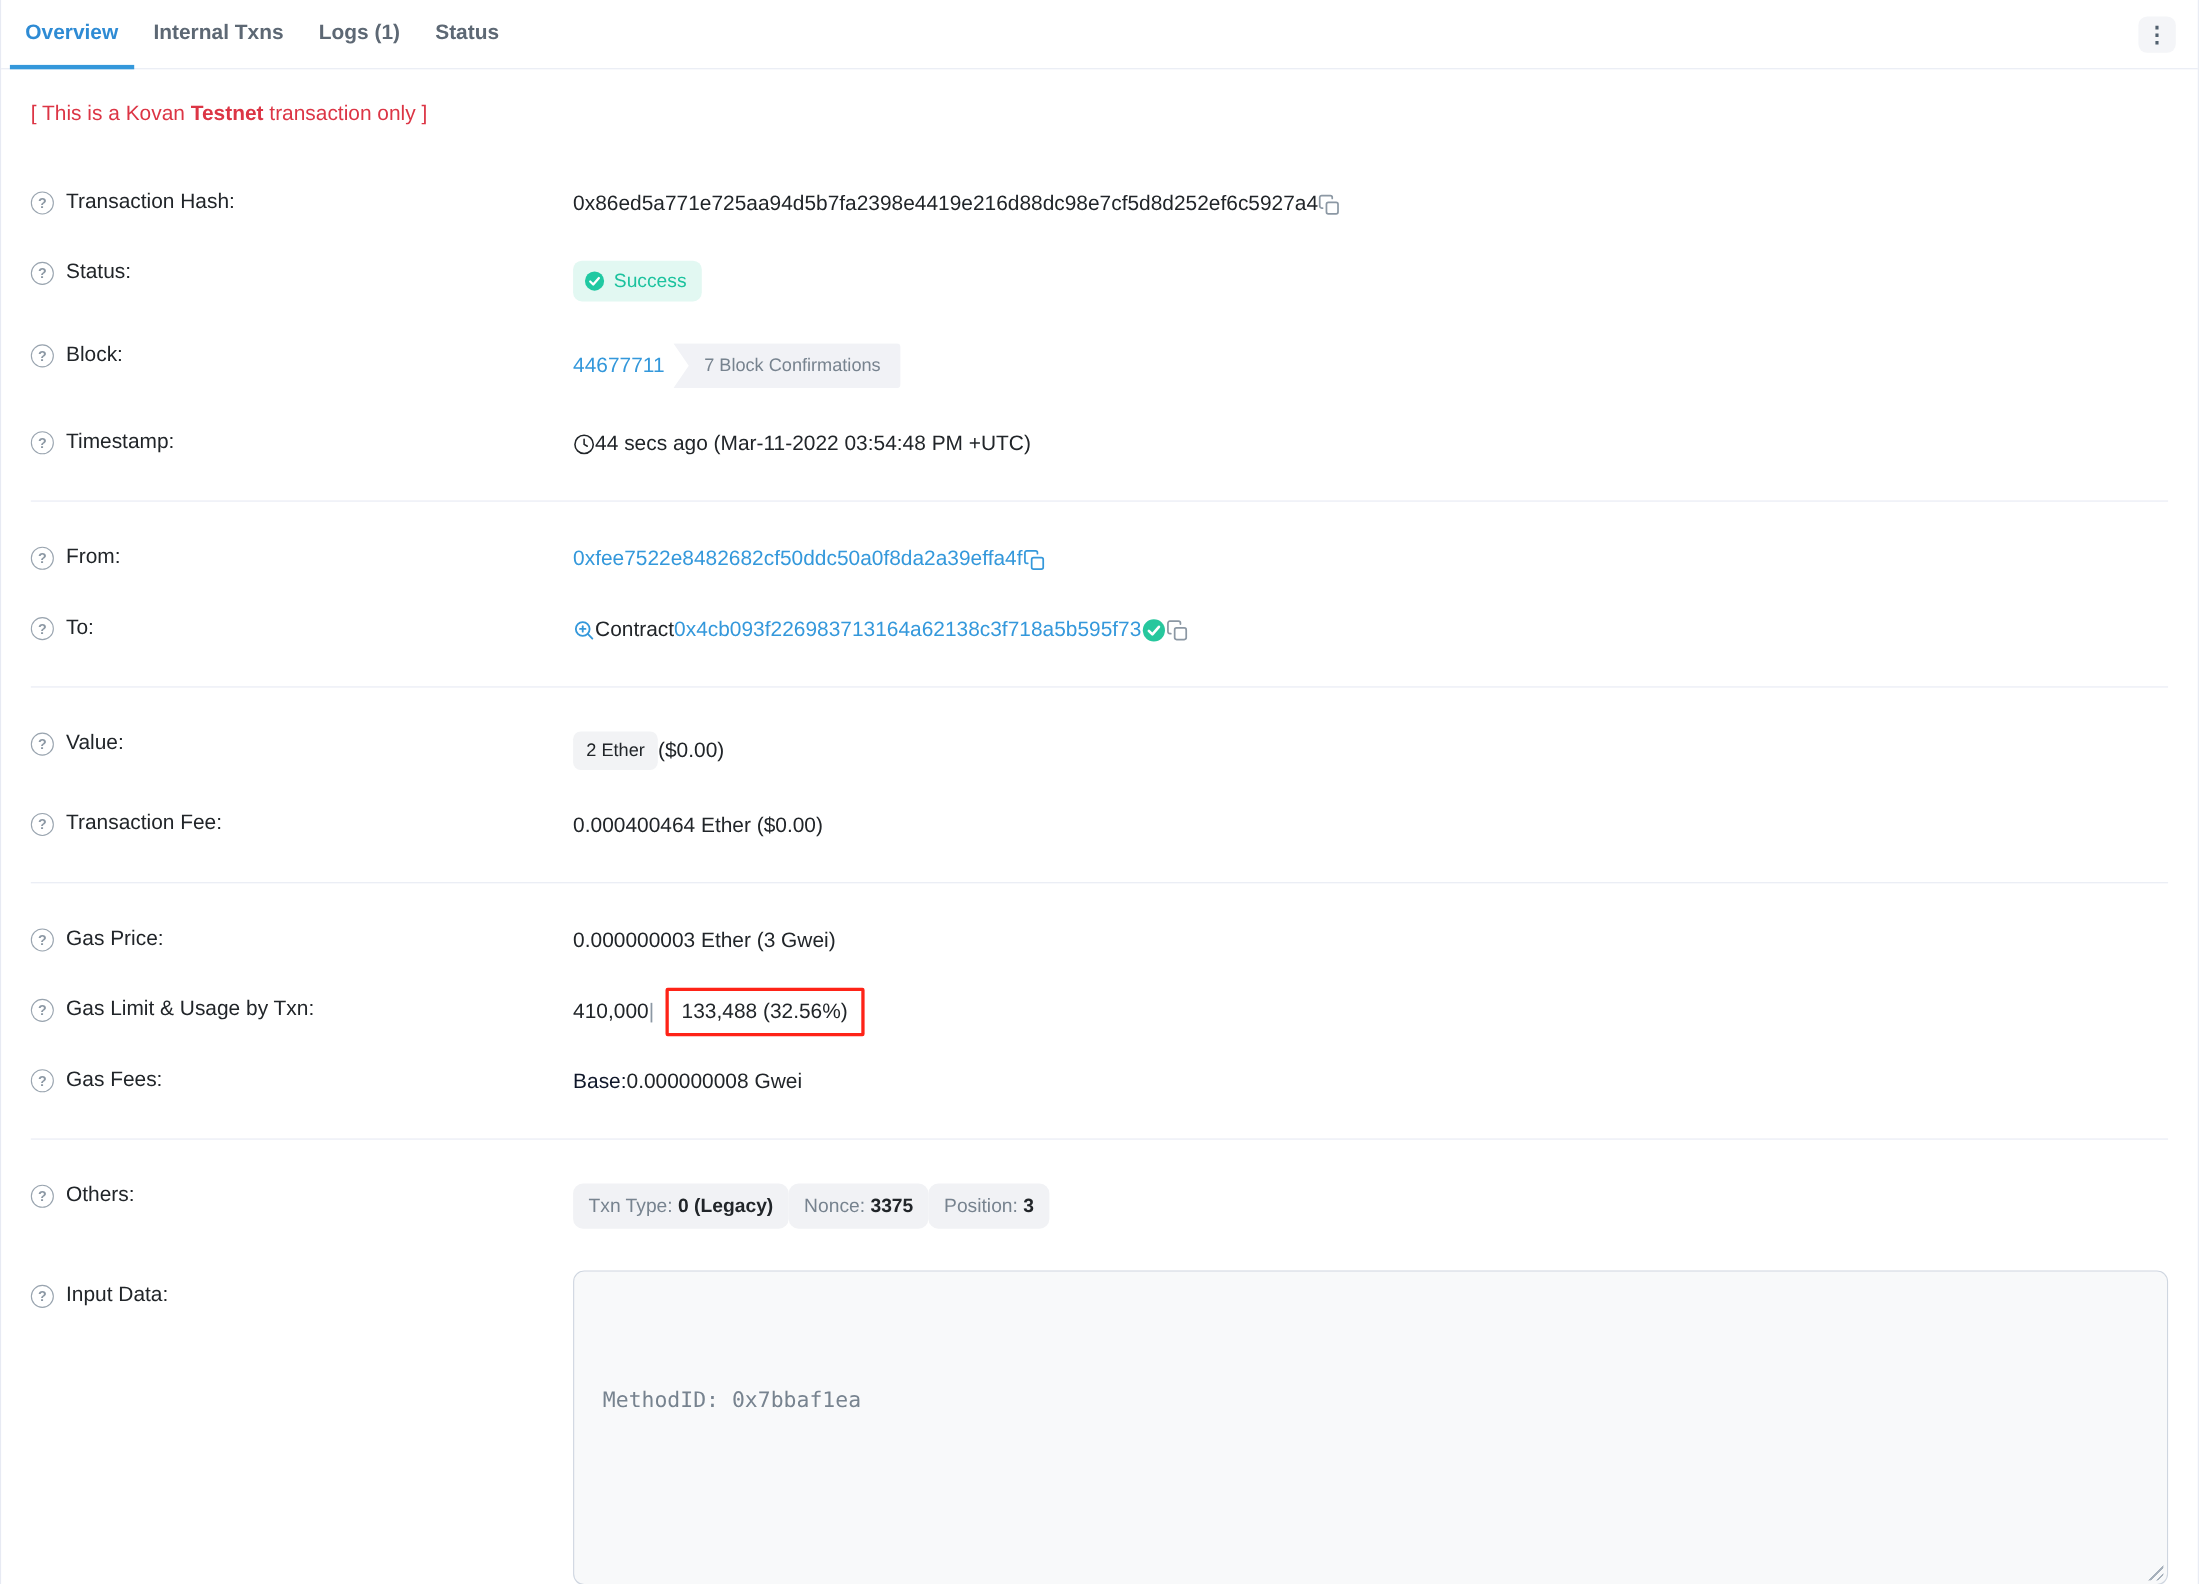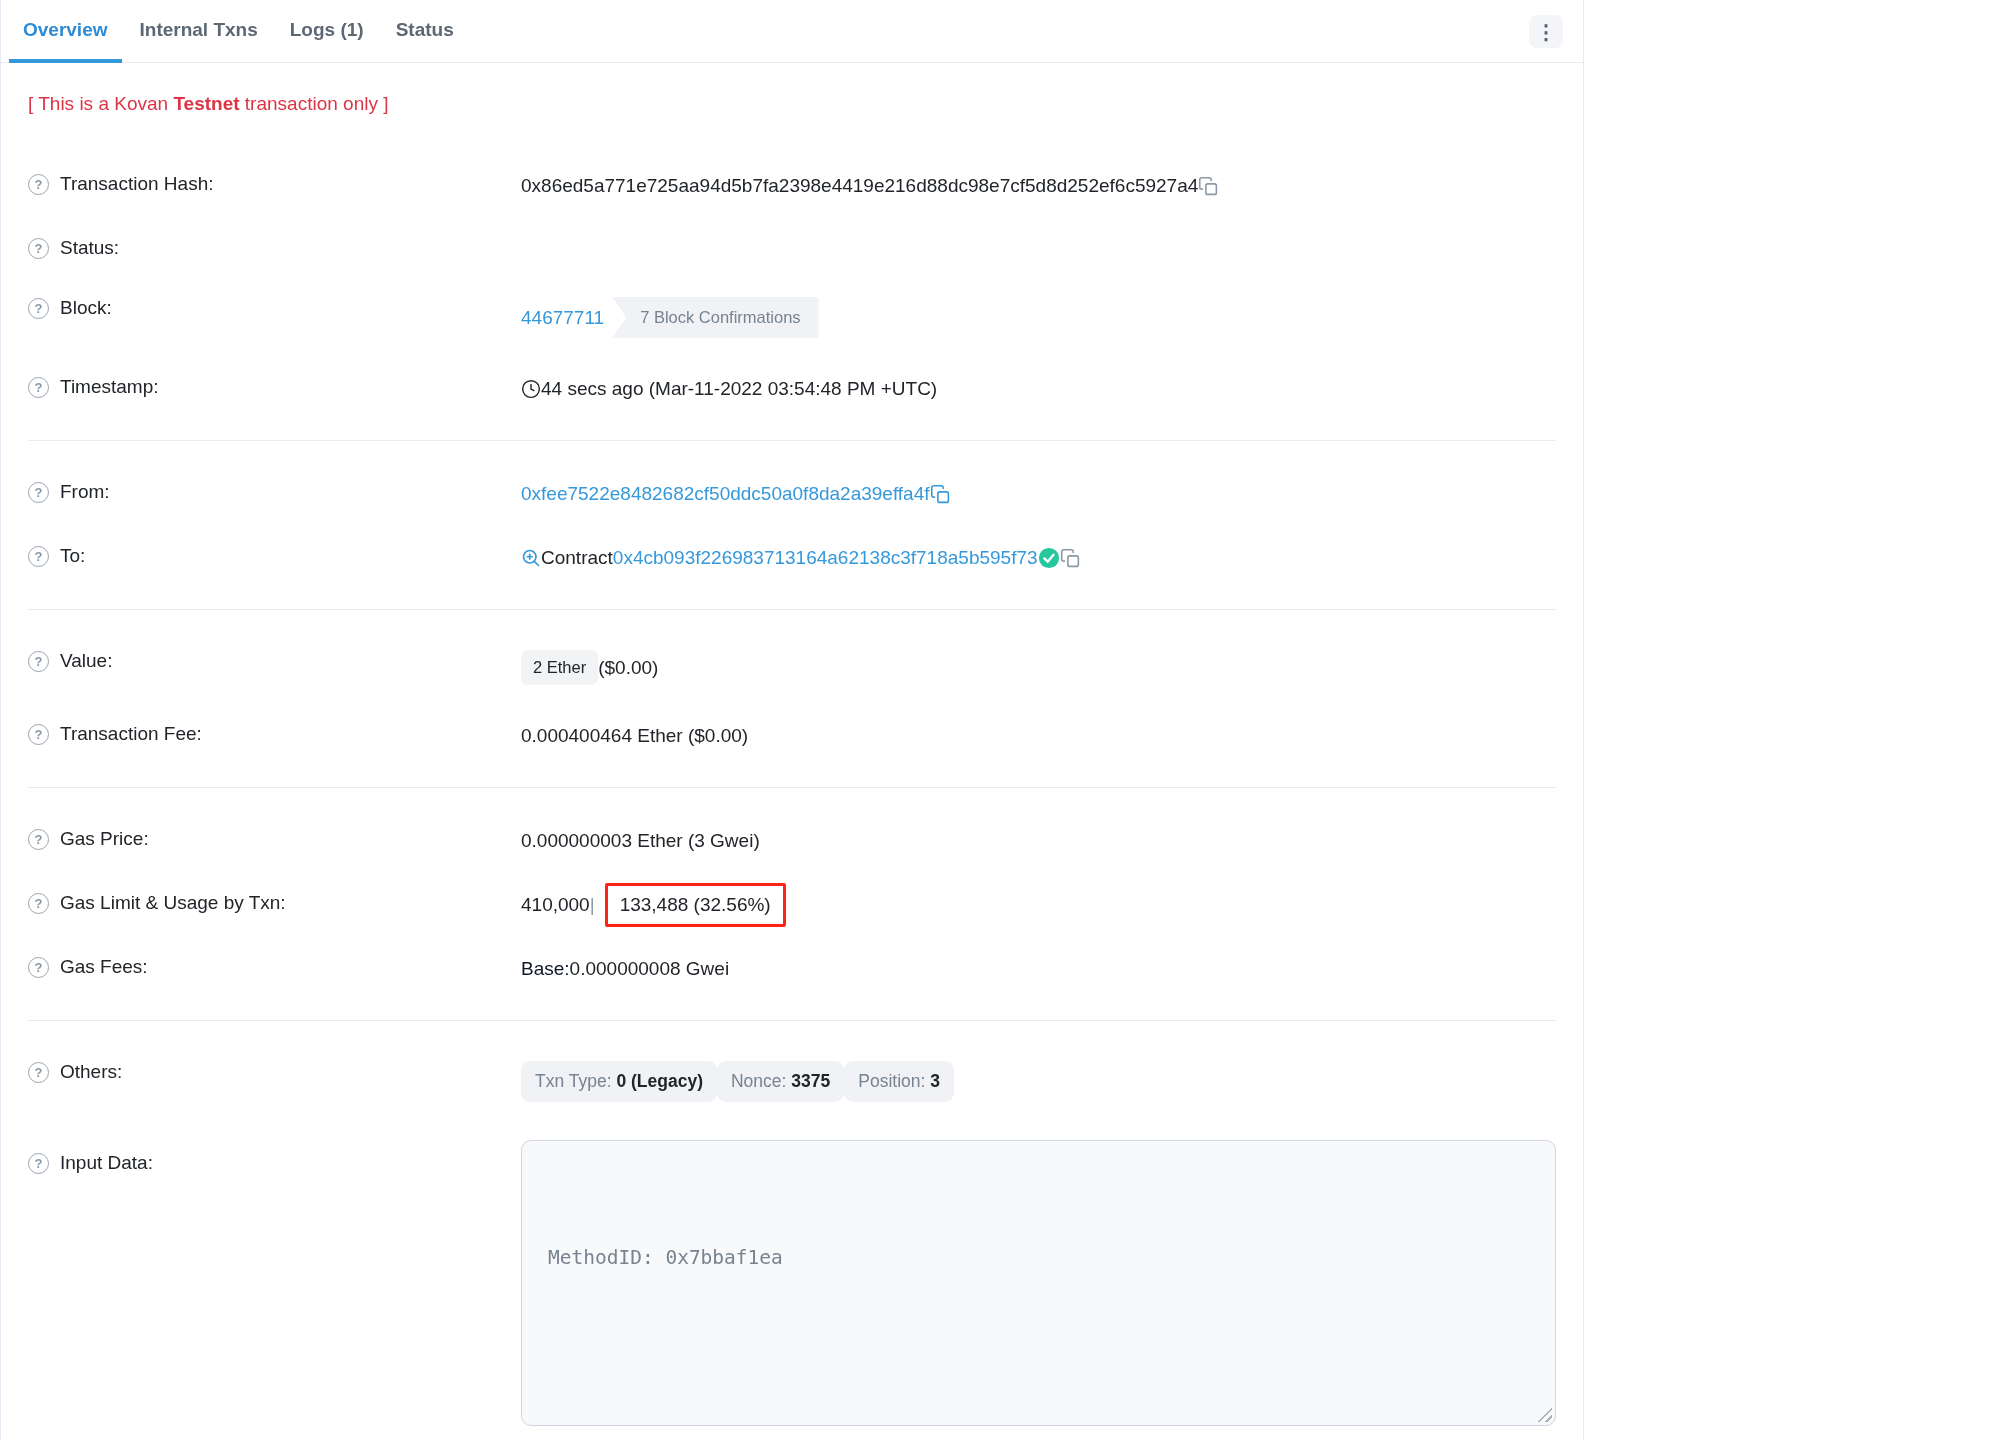--- a/index.html
+++ b/index.html
@@ -3,21 +3,21 @@
 <meta charset="utf-8">
 <style>
   * { margin:0; padding:0; box-sizing:border-box; }
   html,body { background:#ffffff; }
   body {
     width:1999px; height:1440px; overflow:hidden;
     font-family:"Liberation Sans", sans-serif;
     font-size:19px; color:#212529;
   }
   .card {
-    width:1584px; min-height:1440px;
+    width:1999px; min-height:1440px;
     border-left:1px solid #e7eaf3; border-right:1px solid #e7eaf3;
     background:#fff;
   }
   
   .tabbar {
     display:flex; align-items:stretch; height:63px;
     border-bottom:1px solid #e7eaf3; padding:0 20px 0 8px; position:relative;
   }
   .tab {
     display:flex; align-items:center; padding:0 14px; margin-right:4px;
@@ -139,20 +139,31 @@
             </svg>
         </span>
       </div>
     </div>
 
     <div class="row">
       <div class="lbl">
         <span class="q">?</span>
         <span>Status:</span>
       </div>
+      <div class="val">
+        <span class="badge-success">
+          <span>
+              <svg width="19" height="19" viewBox="0 0 24 24">
+                <circle cx="12" cy="12" r="11" fill="#20c9a2"></circle>
+                <polyline points="7,12.5 10.5,16 17,8.5" fill="none" stroke="#fff" stroke-width="2.6" stroke-linecap="round" stroke-linejoin="round"></polyline>
+              </svg>
+            </span>
+          <span>Success</span>
+        </span>
+      </div>
     </div>
 
     <div class="row">
       <div class="lbl">
         <span class="q">?</span>
         <span>Block:</span>
       </div>
       <div class="val">
         <a class="link">44677711</a>
         <span class="badge-conf">7 Block Confirmations</span>

